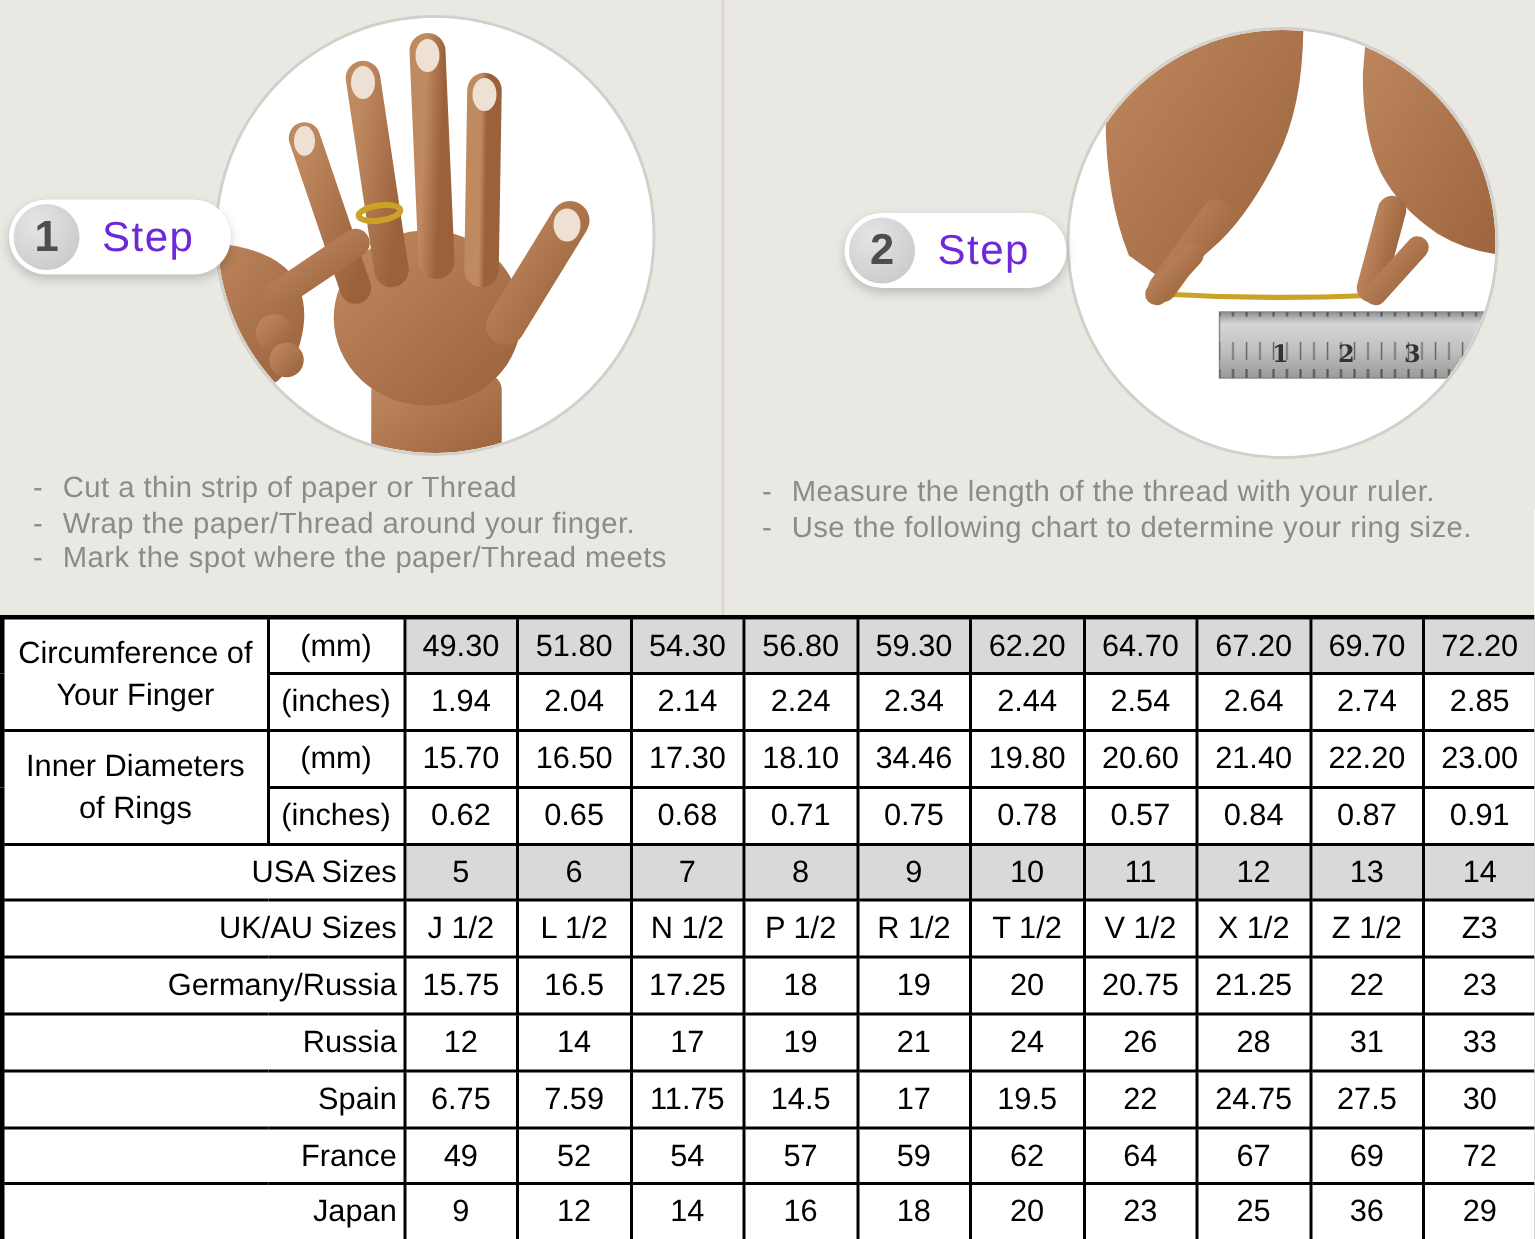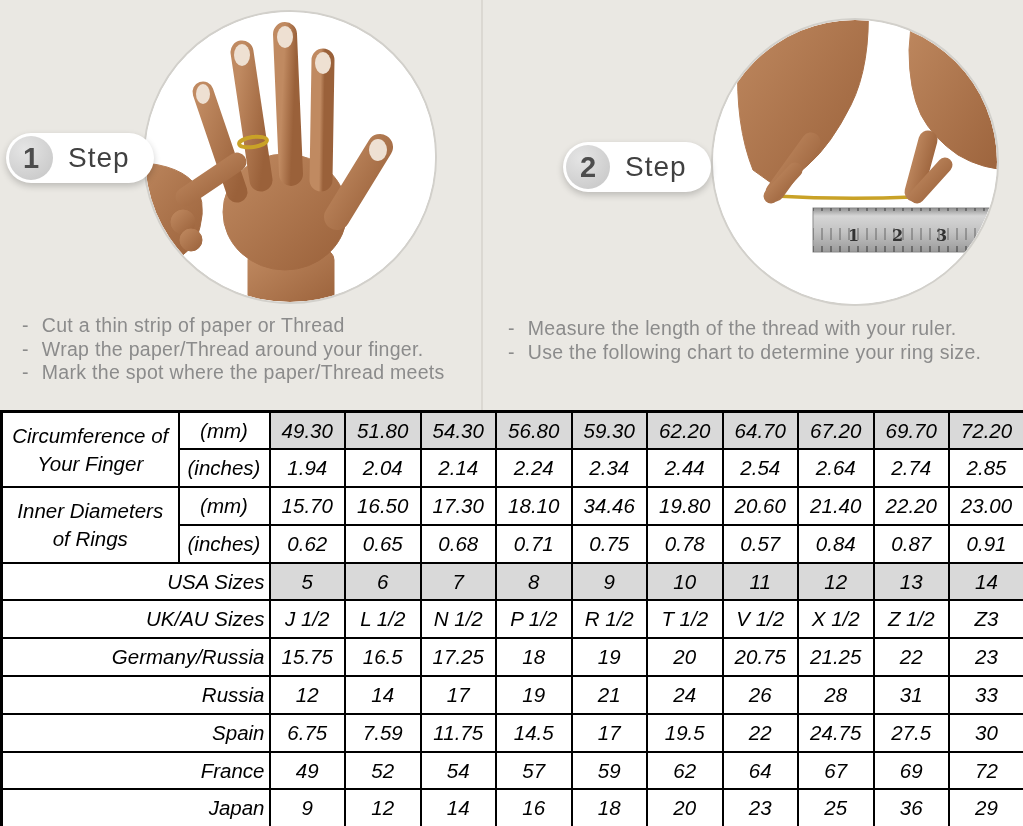--- a/index.html
+++ b/index.html
@@ -13,40 +13,40 @@
   .photo1{left:143px;top:10px;width:290px;height:290px;}
   .photo2{left:711px;top:18px;width:284px;height:284px;}
 
   .badge{position:absolute;height:50px;background:#fff;border-radius:26px;
          box-shadow:0 3px 7px rgba(0,0,0,.20);display:flex;align-items:center;
          padding:0 24px 0 3px;gap:15px;z-index:2;}
   .badge .num{width:44px;height:44px;border-radius:50%;
          background:radial-gradient(circle at 35% 30%, #e5e5e5, #c4c4c4);
          color:#4d4d4d;font-size:29px;font-weight:bold;
          display:flex;align-items:center;justify-content:center;}
-  .badge .steplabel{font-size:28px;color:#404040;letter-spacing:1px;}
+  .badge .steplabel{font-size:28px;color:#6d28d9;letter-spacing:1px;}
   .badge1{left:6px;top:133px;}
   .badge2{left:563px;top:142px;}
 
   .ins{position:absolute;font-size:19.5px;color:#8b8b8b;letter-spacing:.3px;}
   .ins1{left:22px;top:314px;}
   .ins2{left:508px;top:317px;}
   .ins-line{display:flex;gap:13px;line-height:23.5px;white-space:nowrap;}
 
   
   table.sizes{position:absolute;left:0;top:410px;width:1023px;height:416px;
         border-collapse:collapse;table-layout:fixed;background:#fff;
         border:3px solid #000;font-family:"Liberation Sans", sans-serif;}
   table.sizes td{border:2px solid #000;padding:0 4px;font-size:20.5px;color:#000;overflow:hidden;}
   td.group-label{text-align:center;font-size:20px;line-height:1.35;}
   td.unit-cell{text-align:center;padding-left:5px;}
   td.row-label{text-align:right;padding-left:6px;}
   td.size-cell{text-align:center;}
   td.shaded{background:#d9d9d9;}
-  tr{height:37.8px;font-style:italic;}
+  tr{height:37.8px;}
 </style>
 </head>
 <body>
 
 <div class="stage">
 
   <div class="divider"></div>
 
   <div class="photo photo1">
     <svg width="290" height="290" viewBox="0 0 290 290">

